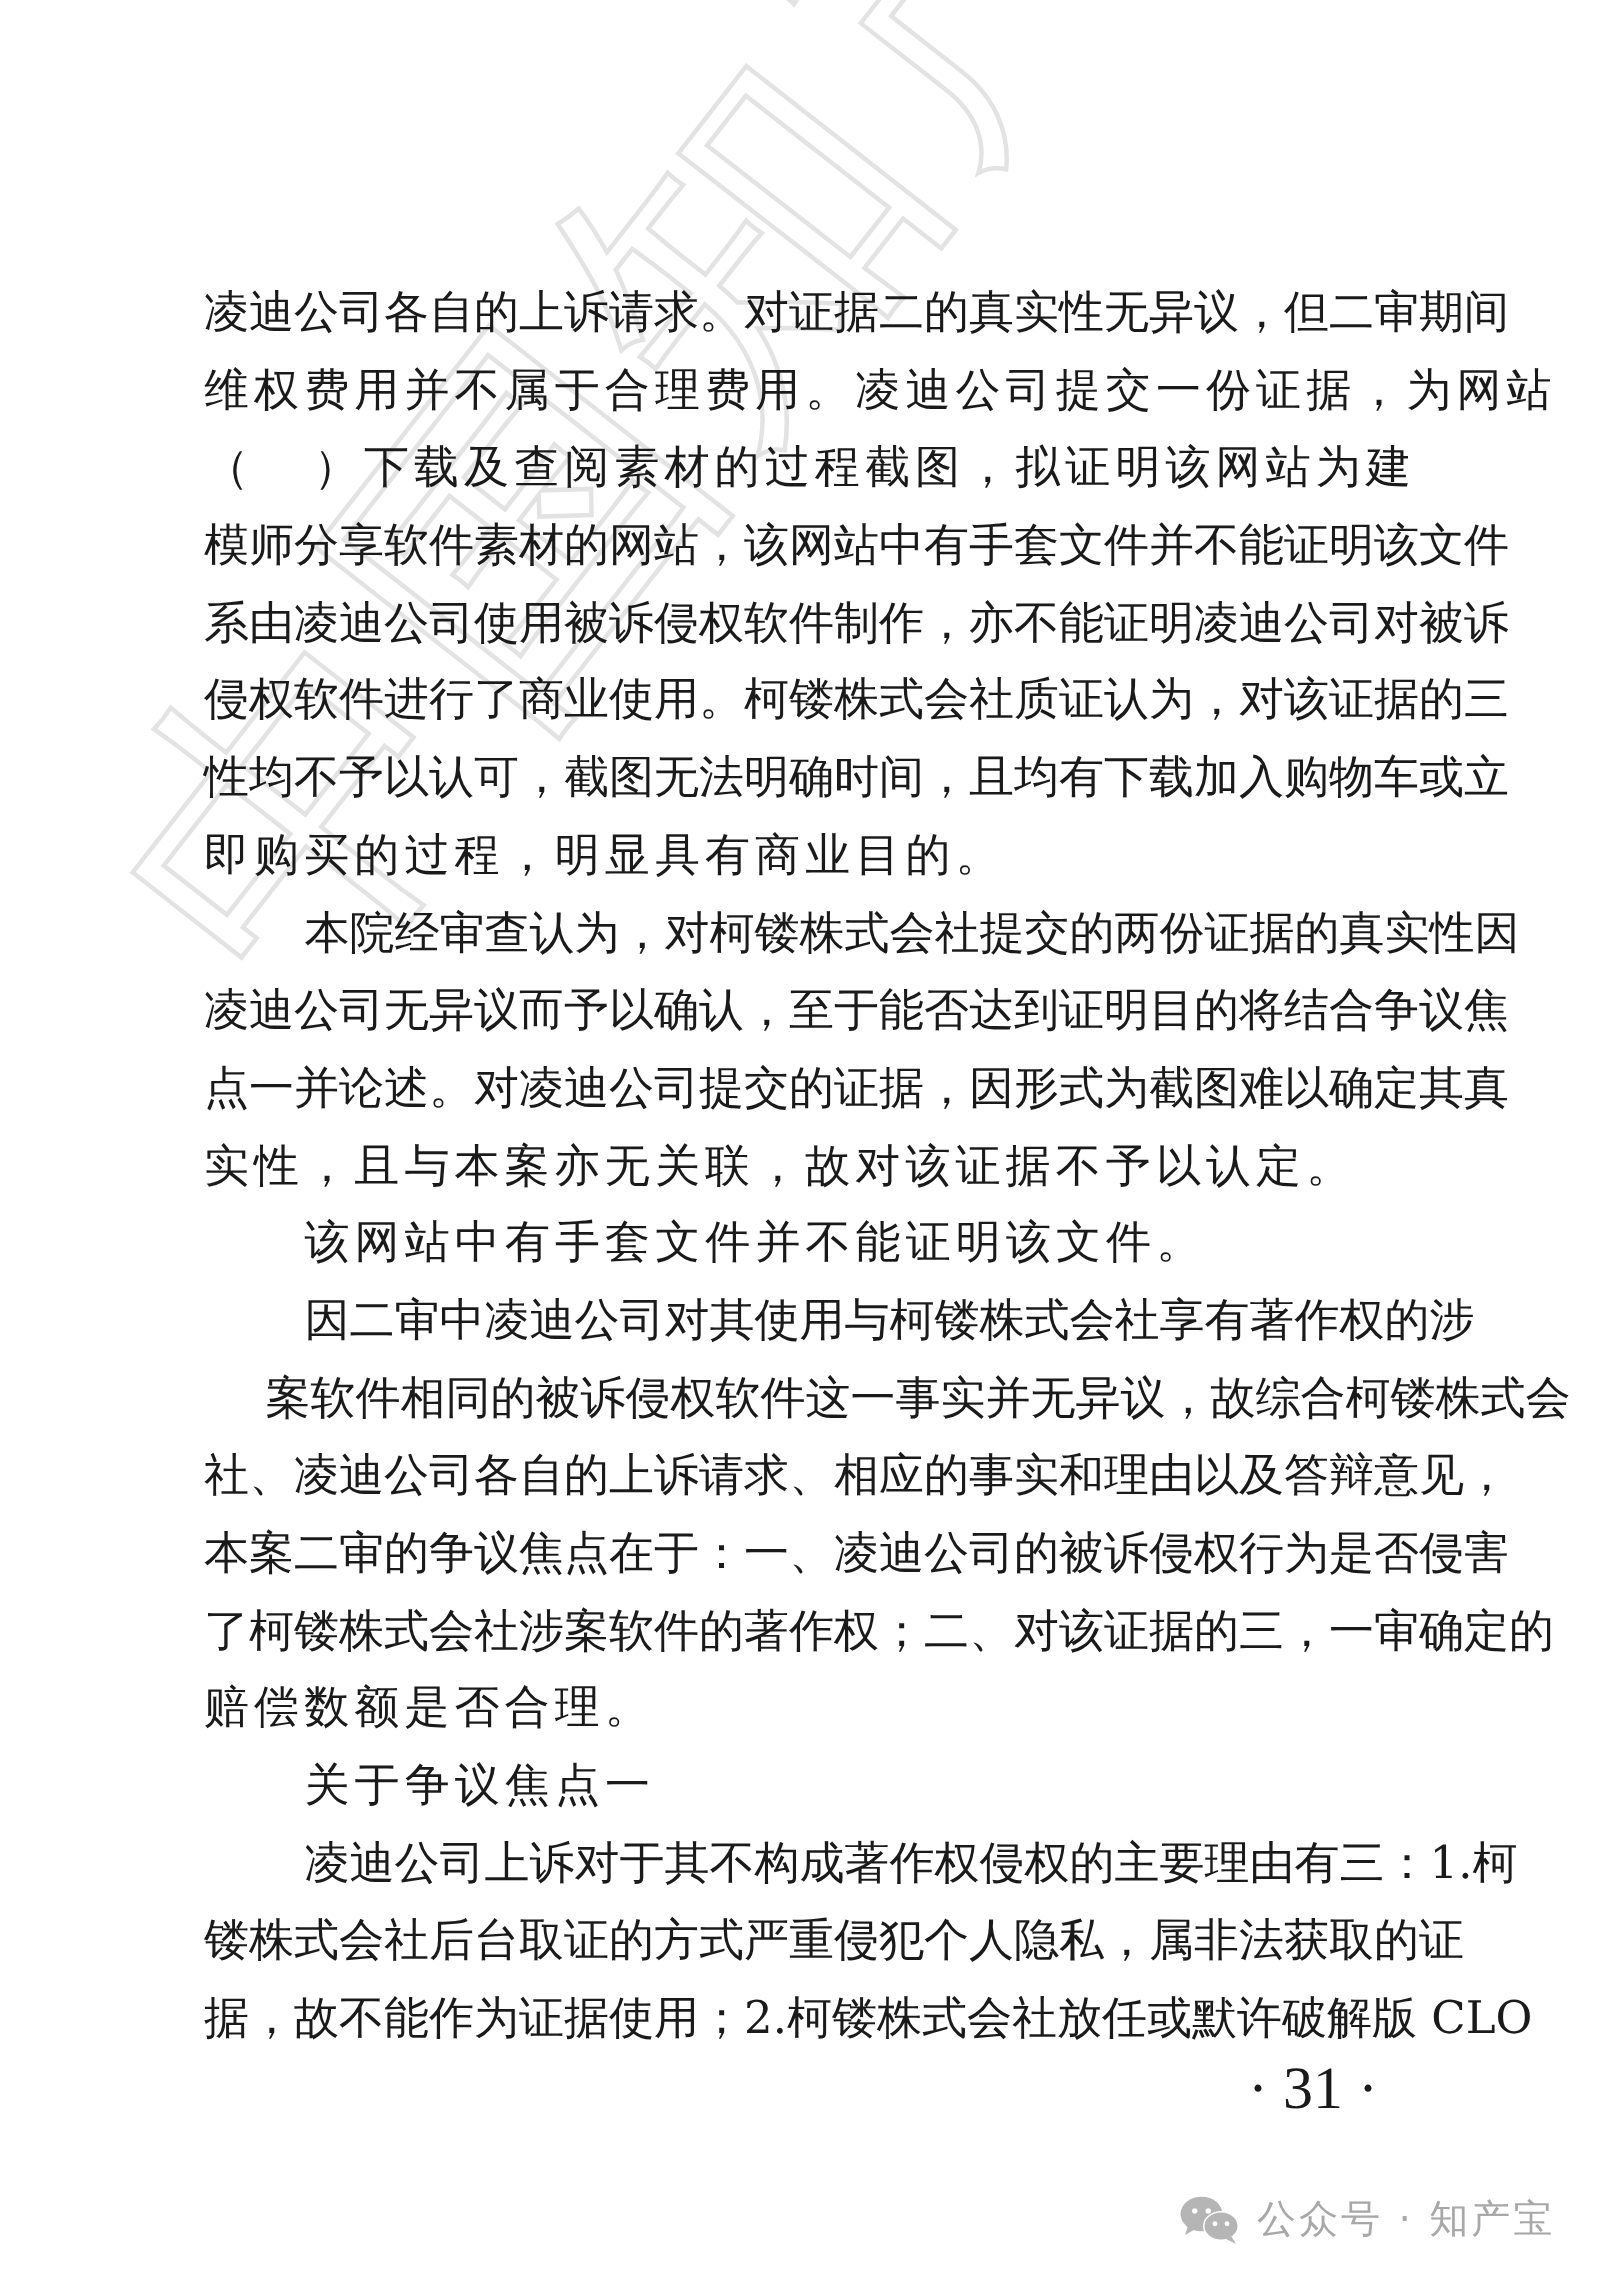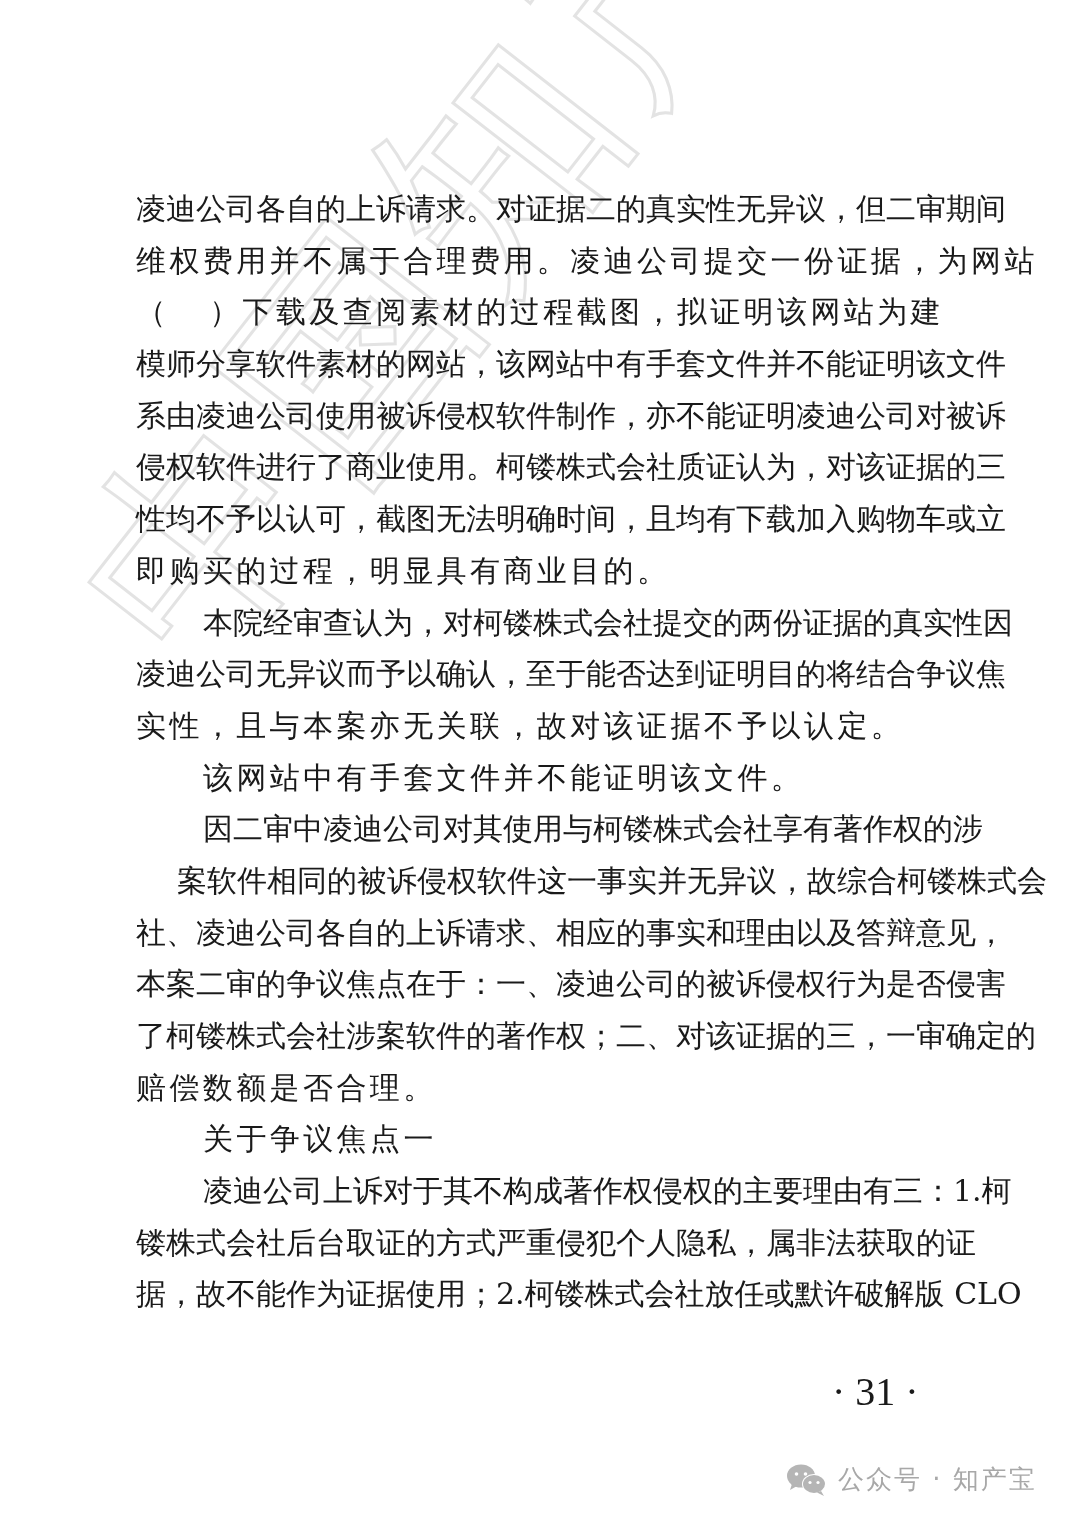--- a/index.html
+++ b/index.html
@@ -121,20 +121,23 @@
       </div>
       <div class="line last plain">
         <span class="seg txt">即购买的过程，明显具有商业目的。</span>
       </div>
       <div class="line indent justify">
         <span class="seg txt" style="letter-spacing: 0px;">本院经审查认为，对柯镂株式会社提交的两份证据的真实性因</span>
       </div>
       <div class="line justify">
         <span class="seg txt" style="letter-spacing: 0px;">凌迪公司无异议而予以确认，至于能否达到证明目的将结合争议焦</span>
       </div>
+      <div class="line justify">
+        <span class="seg txt" style="letter-spacing: 0px;">点一并论述。对凌迪公司提交的证据，因形式为截图难以确定其真</span>
+      </div>
       <div class="line last plain">
         <span class="seg txt">实性，且与本案亦无关联，故对该证据不予以认定。</span>
       </div>
       <div class="line indent last plain">
         <span class="seg txt">该网站中有手套文件并不能证明该文件。</span>
       </div>
       <div class="line indent justify">
         <span class="seg txt" style="letter-spacing: 0px;">因二审中凌迪公司对其使用与柯镂株式会社享有著作权的涉</span>
       </div>
       <div class="line justify">

